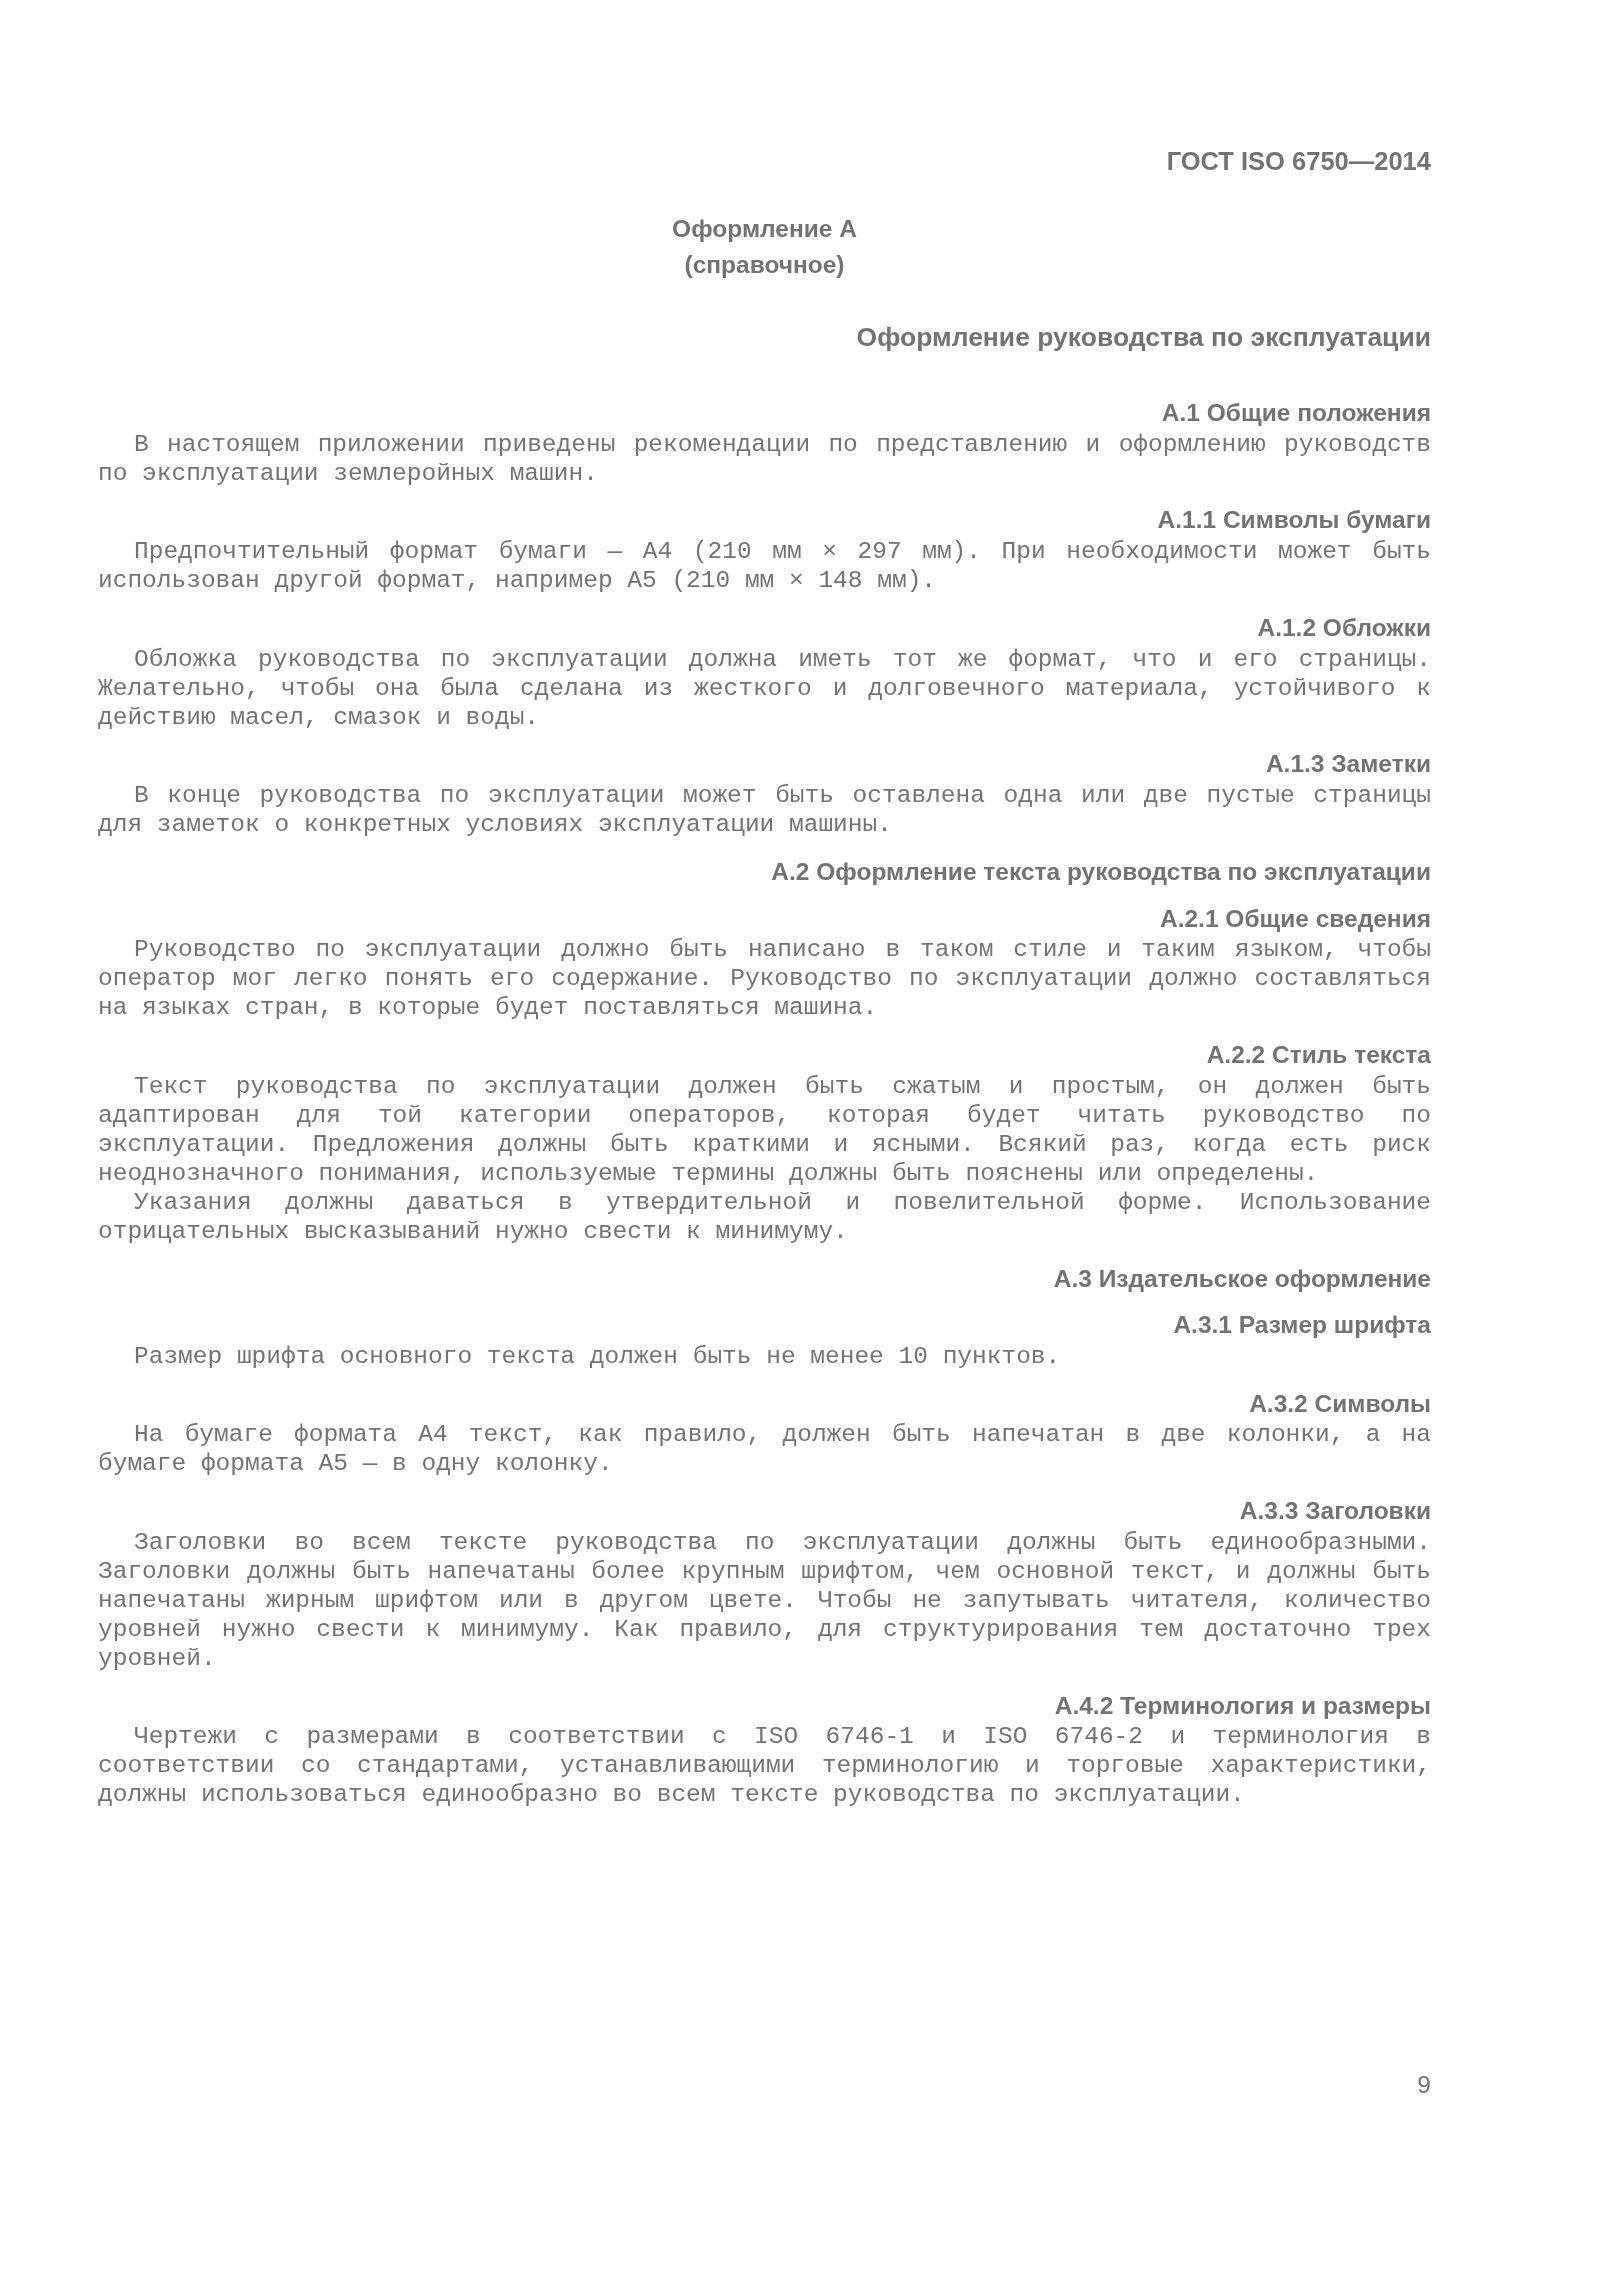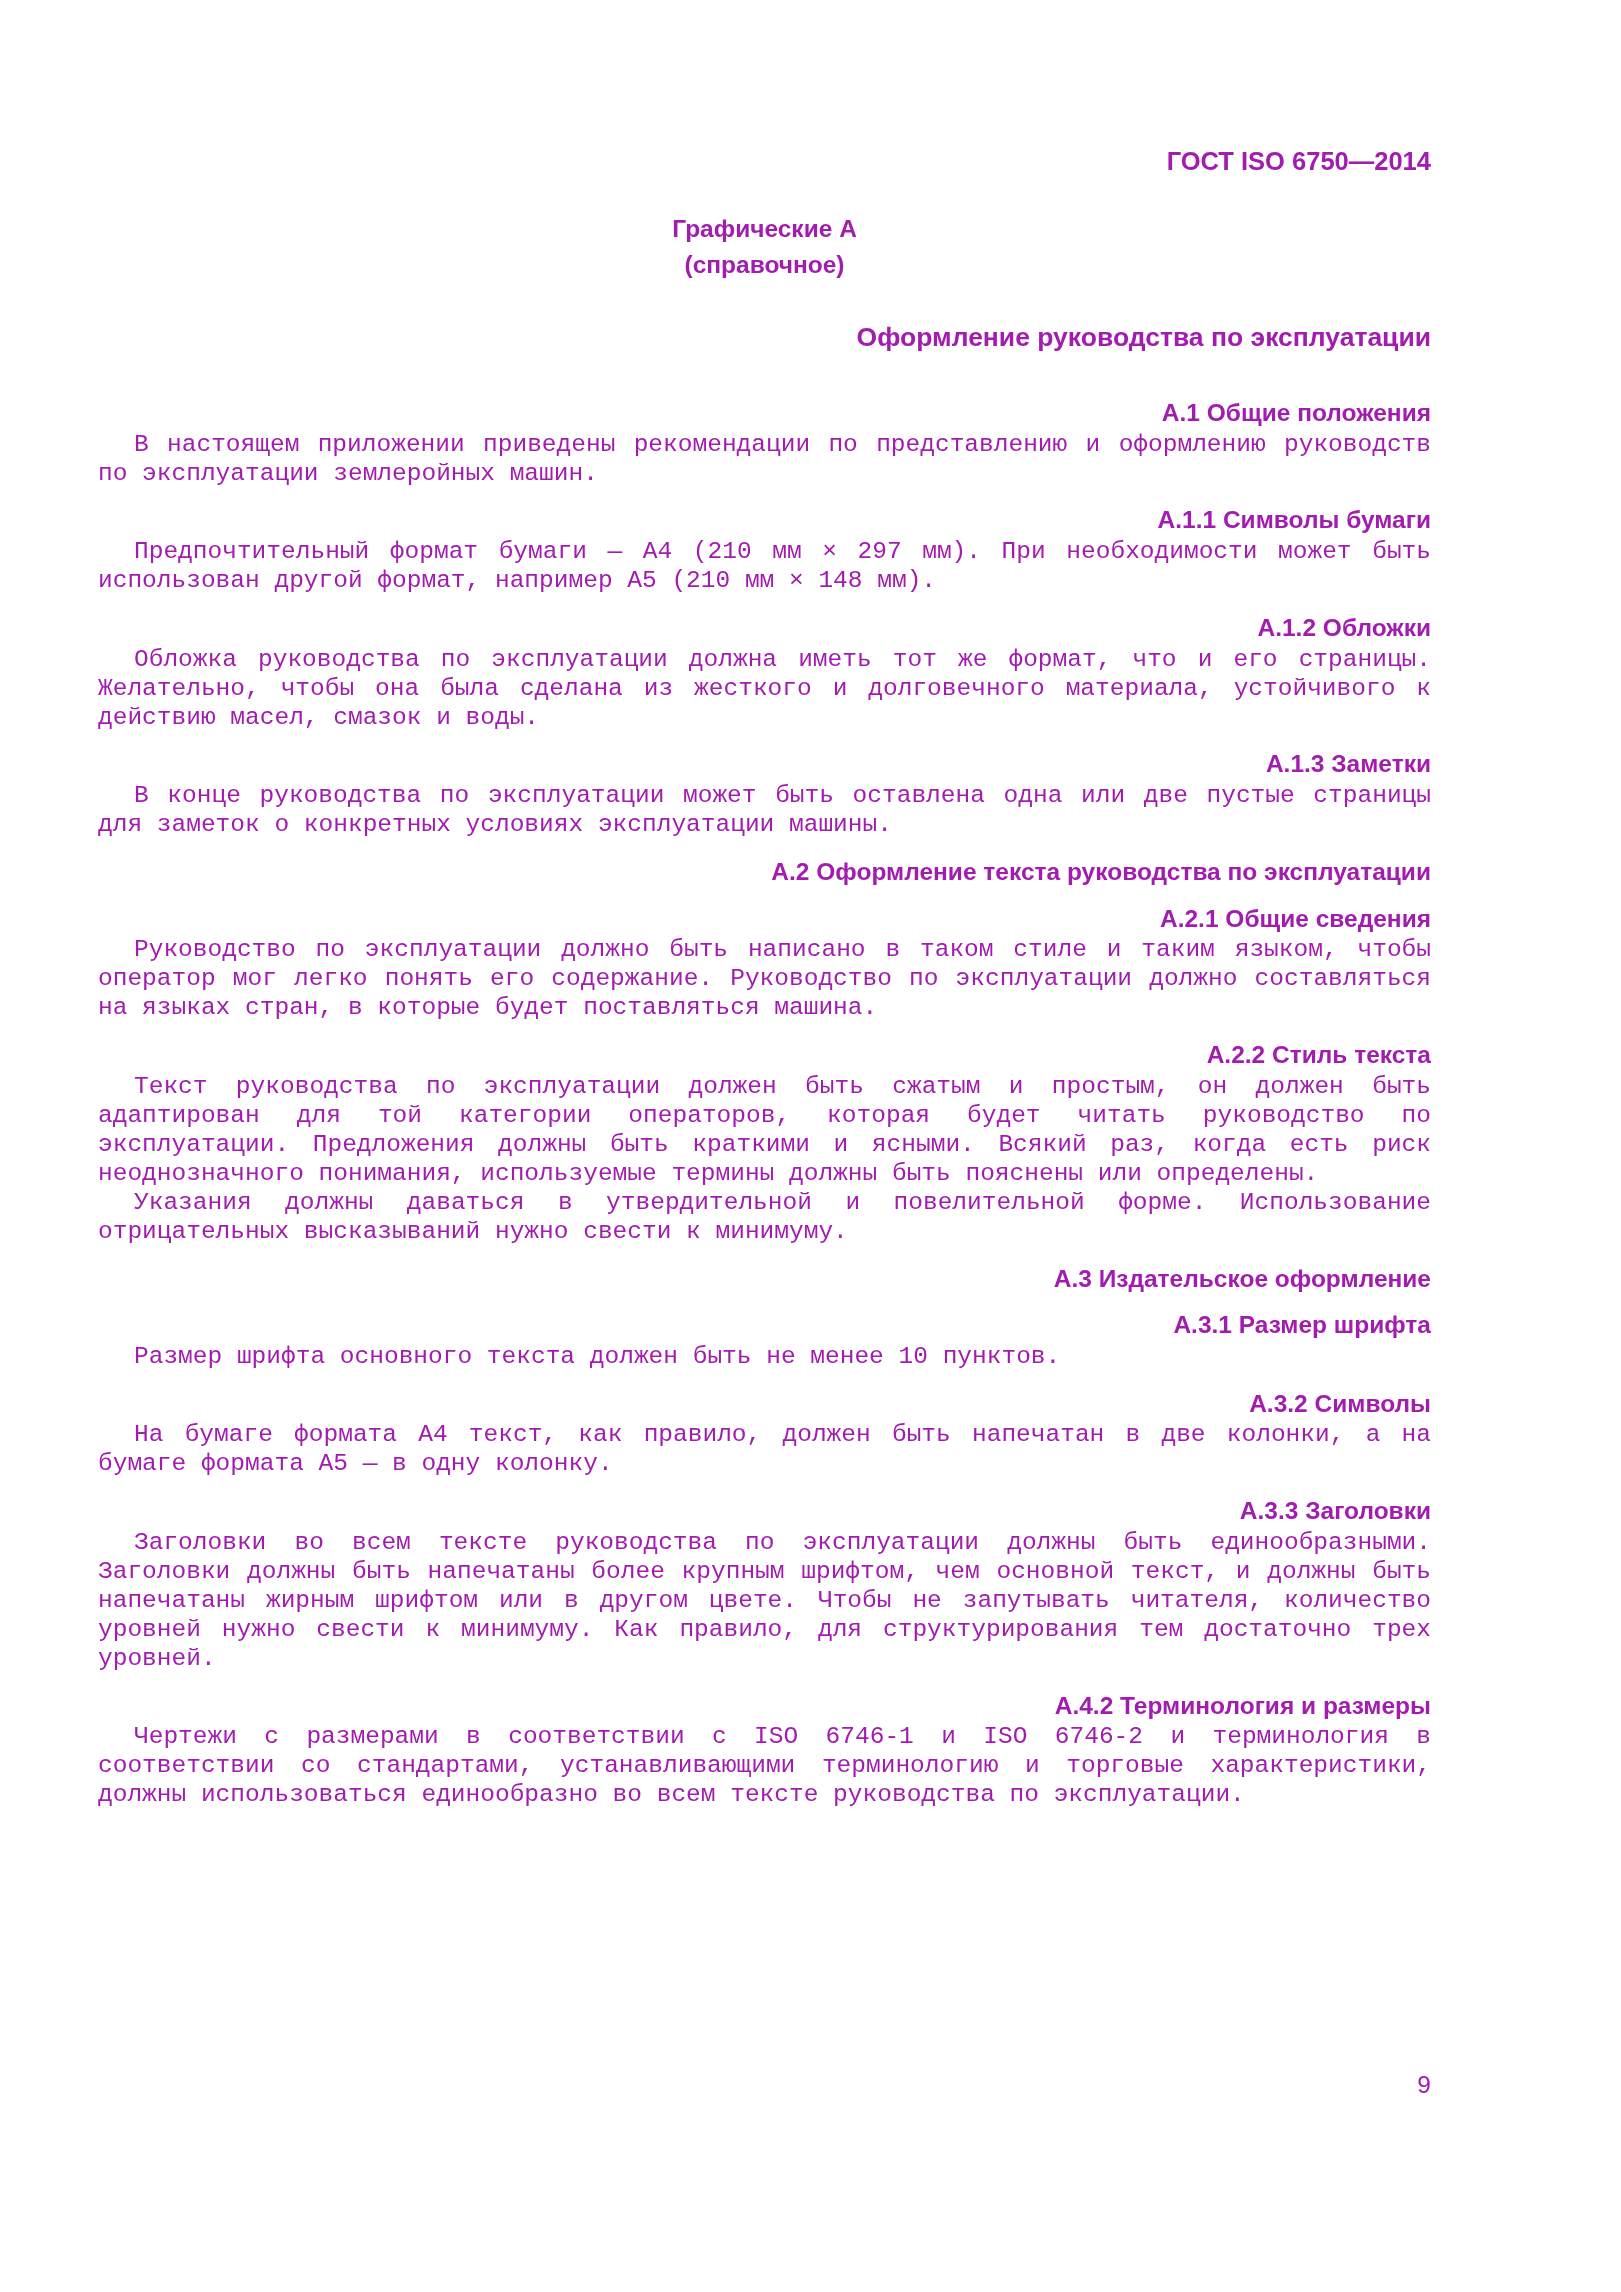--- a/index.html
+++ b/index.html
@@ -5,21 +5,21 @@
   html, body {
     margin: 0;
     padding: 0;
     background: #ffffff;
   }
   .page {
     position: relative;
     width: 1621px;
     height: 2293px;
     background: #ffffff;
-    color: #a21caf;
+    color: #737373;
     font-family: "Liberation Sans", "DejaVu Sans", sans-serif;
     box-sizing: border-box;
     overflow: hidden;
   }
   .content {
     position: absolute;
     left: 98px;
     top: 0;
     width: 1333px;
   }
@@ -71,21 +71,21 @@
 </style>
 </head>
 <body>
 
 <div class="page">
   <div class="content">
 
     <div class="doc-header">ГОСТ ISO 6750—2014</div>
 
     <div class="appendix">
-      <div>Графические А</div>
+      <div>Оформление А</div>
       <div>(справочное)</div>
     </div>
 
     <div class="doc-title">Оформление руководства по эксплуатации</div>
 
     <div class="body-text">
 
       <div>
         <p class="sec-heading">А.1 Общие положения</p>
         <p class="para">В настоящем приложении приведены рекомендации по представлению и оформлению руководств по эксплуатации землеройных машин.</p>

